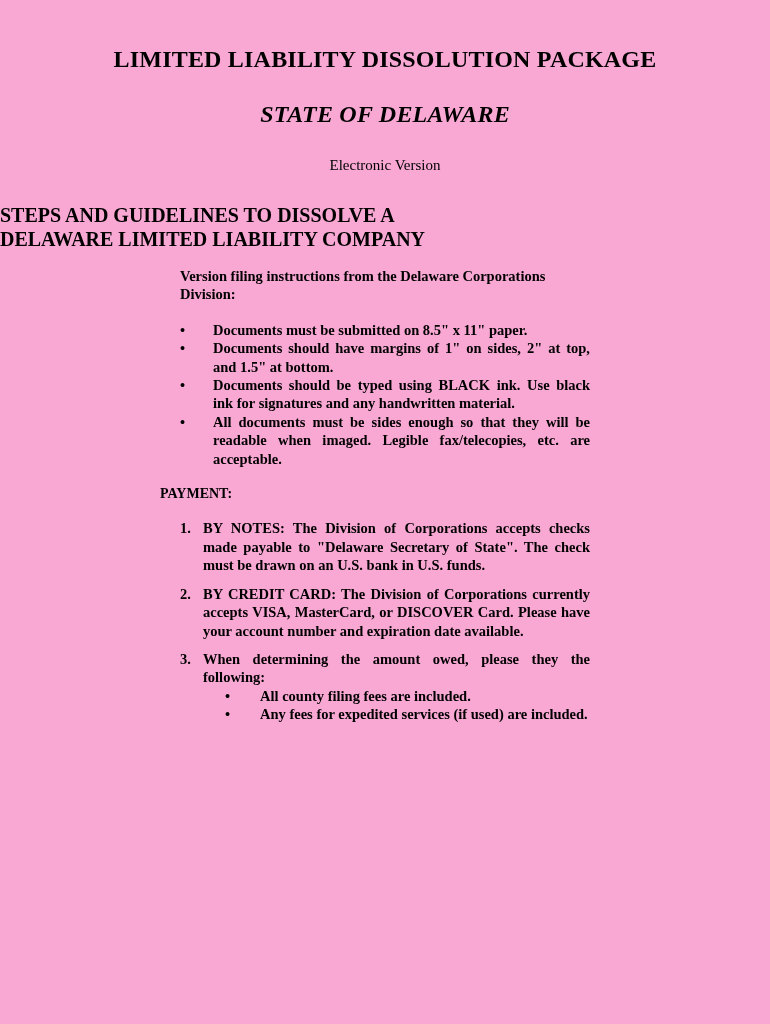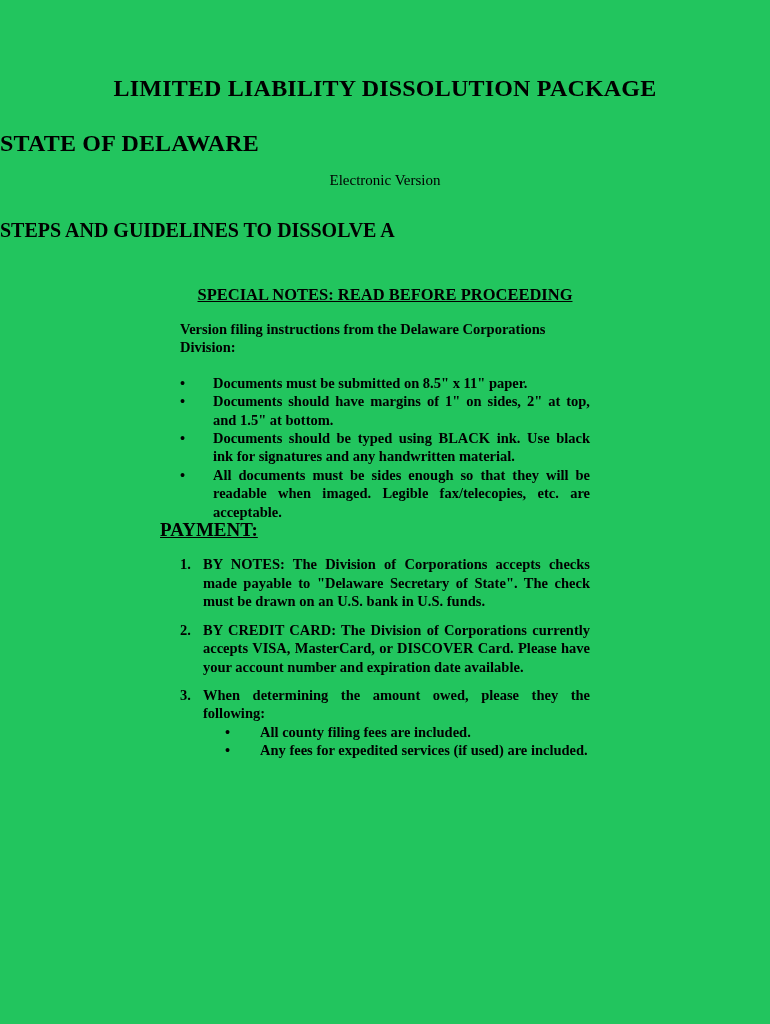--- a/index.html
+++ b/index.html
@@ -2,42 +2,43 @@
 <html><head>
 <meta charset="utf-8">
 <style>
   * { margin: 0; padding: 0; box-sizing: border-box; }
   html, body { background: #ffffff; }
   body { width: 770px; }
   .page {
     position: relative;
     width: 770px;
     height: 1024px;
-    background: #22c55e;
+    background: #f9a8d4;
     color: #000000;
     font-family: "Liberation Serif", "DejaVu Serif", serif;
     font-weight: bold;
     overflow: hidden;
-    padding-top: 75px;
+    padding-top: 46px;
   }
   .title-main {
     font-size: 24px;
     line-height: 26px;
     text-align: center;
     letter-spacing: 0.2px;
   }
   .title-state {
     margin-top: 29px;
     font-size: 24px;
     line-height: 26px;
-    text-align: left;
+    text-align: center;
     letter-spacing: 0.2px;
+    font-style: italic;
   }
   .version-note {
-    margin-top: 16px;
+    margin-top: 30px;
     font-size: 15px;
     line-height: 16px;
     font-weight: normal;
     text-align: center;
   }
   .steps-heading {
     margin-top: 30px;
     font-size: 20px;
     line-height: 24px;
   }
@@ -58,23 +59,23 @@
   .intro-p2 { margin-top: 17px; text-align: justify; }
   .guidelines { margin-top: 17px; list-style: none; }
   .guidelines li { display: flex; }
   .bullet-marker {
     width: 23px;
     flex: 0 0 23px;
   }
   .li-text { flex: 1 1 auto; text-align: justify; margin-left: 10px; }
   .payment-heading {
     margin-left: 160px;
-    font-size: 19px;
+    margin-top: 17px;
+    font-size: 14px;
     line-height: 18.4px;
-    text-decoration: underline;
   }
   .payment-list {
     margin-left: 180px;
     width: 410px;
     margin-top: 16px;
     font-size: 14.5px;
     line-height: 18.4px;
     list-style: none;
   }
   .payment-list > li { display: flex; margin-bottom: 10px; }
@@ -95,23 +96,23 @@
 <div class="page">
 
   <div class="title-main">LIMITED LIABILITY DISSOLUTION PACKAGE</div>
 
   <div class="title-state">STATE OF DELAWARE</div>
 
   <div class="version-note">Electronic Version</div>
 
   <div class="steps-heading">
     <div>STEPS AND GUIDELINES TO DISSOLVE A</div>
+    <div>DELAWARE LIMITED LIABILITY COMPANY</div>
   </div>
 
-  <div class="special-notes-heading">SPECIAL NOTES: READ BEFORE PROCEEDING</div>
 
   <div class="content">
     <p class="intro-p1">Version filing instructions from the Delaware Corporations Division:</p>
 
     <ul class="guidelines">
       <li>
         <span class="bullet-marker">•</span>
         <span class="li-text">Documents must be submitted on 8.5" x 11" paper.</span>
       </li>
       <li>

